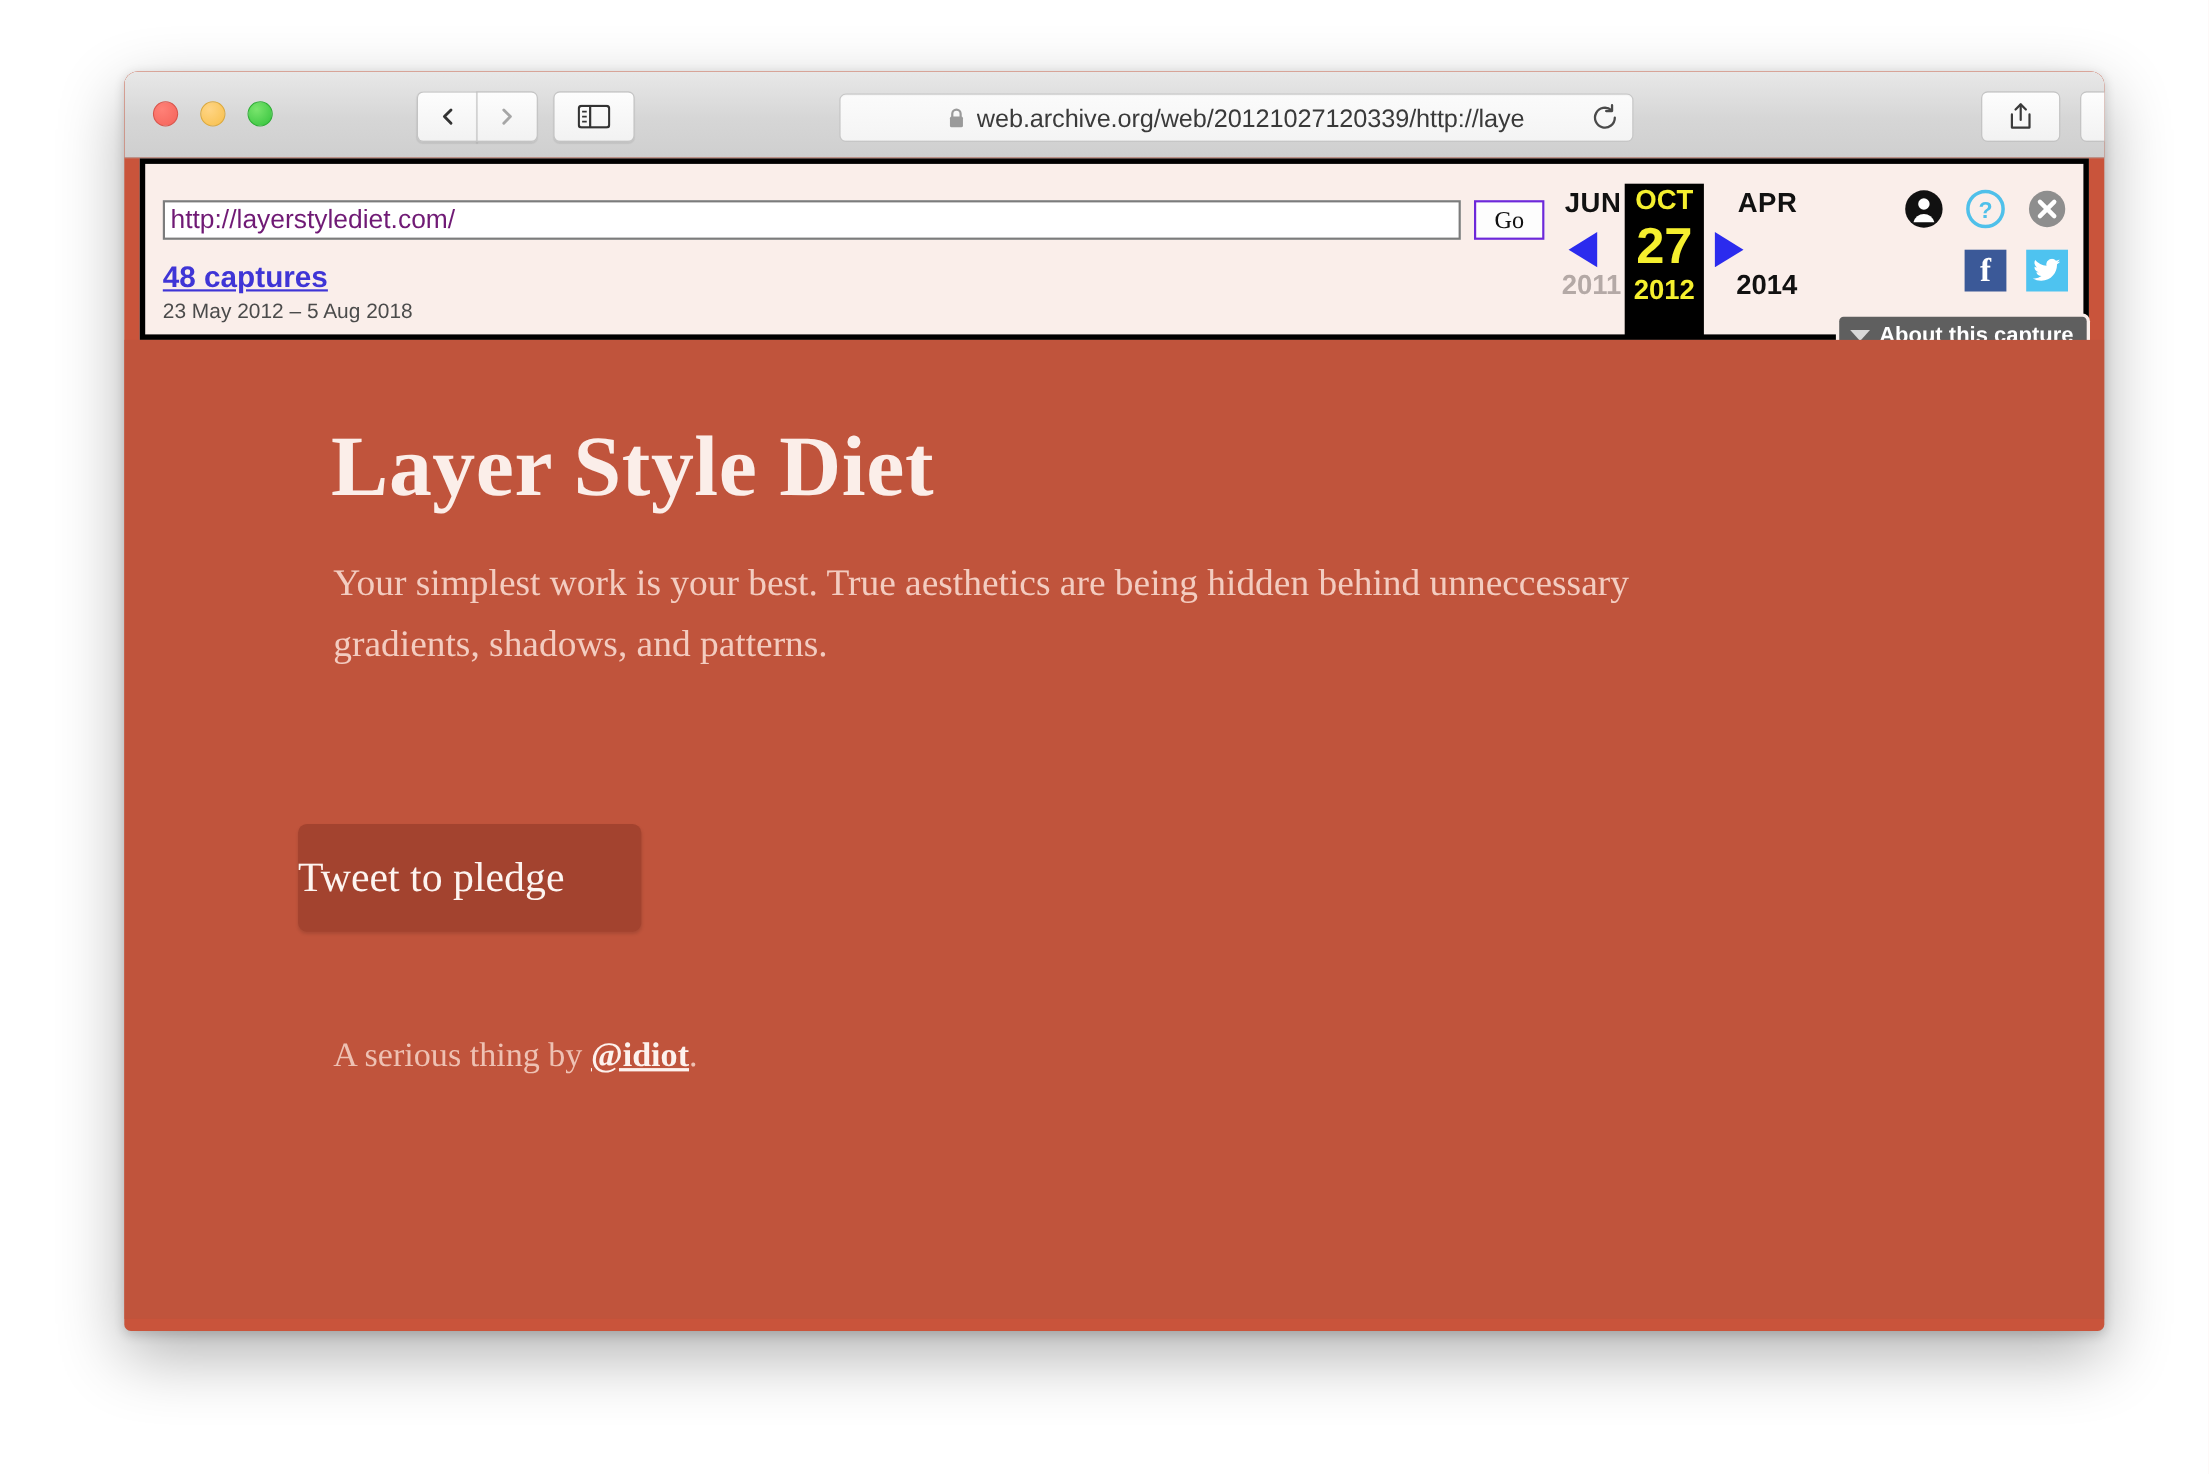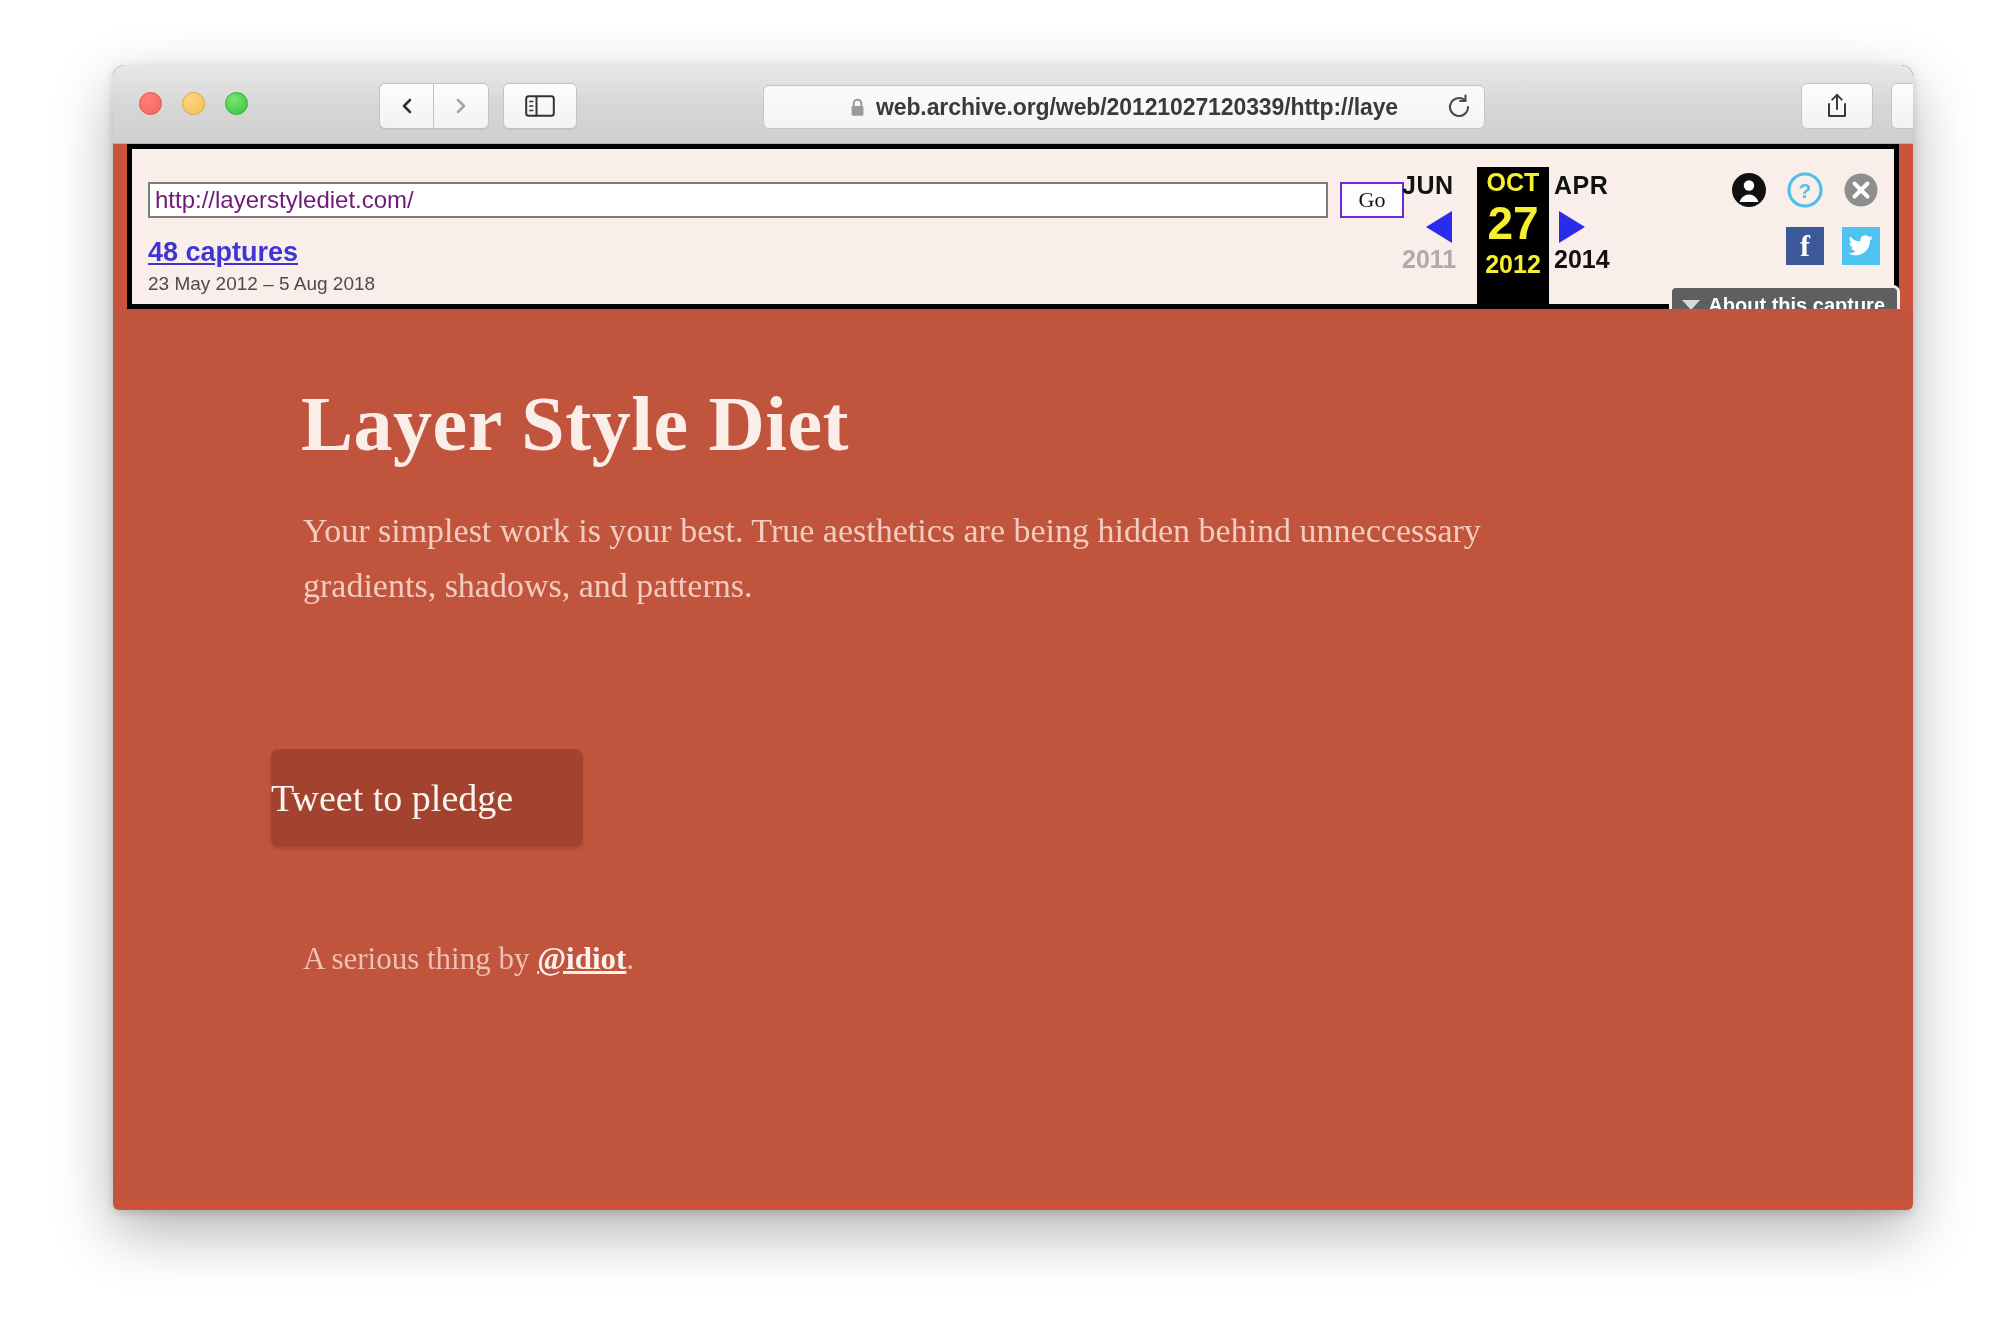--- a/index.html
+++ b/index.html
@@ -79,21 +79,20 @@
     top: 20px;
     width: 720px;
     height: 42px;
     background: linear-gradient(to bottom, #fbfbfb, #f4f4f4);
     border: 1px solid #c6c6c6;
     border-radius: 6px;
     display: flex;
     align-items: center;
     justify-content: center;
     box-shadow: inset 0 1px 1px rgba(0,0,0,0.03);
-    font-weight: bold;
   }
   #address-inner {
     display: flex;
     align-items: center;
     gap: 11px;
     max-width: 640px;
     overflow: hidden;
     white-space: nowrap;
   }
   #address-text {
@@ -201,21 +200,21 @@
   }
 
   
   #wb-dates {
     position: absolute;
     left: 1270px;
     top: 18px;
     width: 230px;
     height: 120px;
   }
-  .dt-col { position: absolute; text-align: left; }
+  .dt-col { position: absolute; text-align: right; }
   .dt-mon { font-size: 25px; font-weight: bold; color: #111; letter-spacing: .5px; line-height: 1.05;}
   .dt-yr  { font-size: 25px; font-weight: bold; line-height: 1.05; }
 
   #dt-prev { left: 0px; top: 5px; width: 72px; }
   #dt-prev .dt-yr { color: #b4a9a6; }
   #dt-next { left: 152px; top: 5px; width: 80px; }
   #dt-next .dt-yr { color: #111; }
 
   #dt-cur {
     position: absolute;

